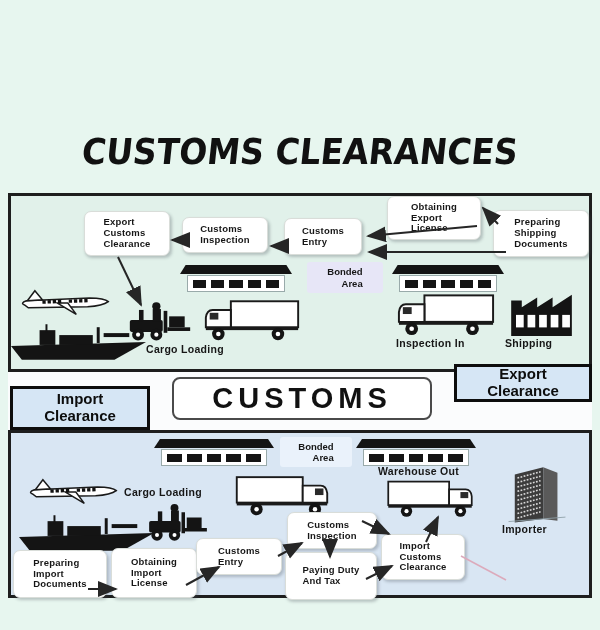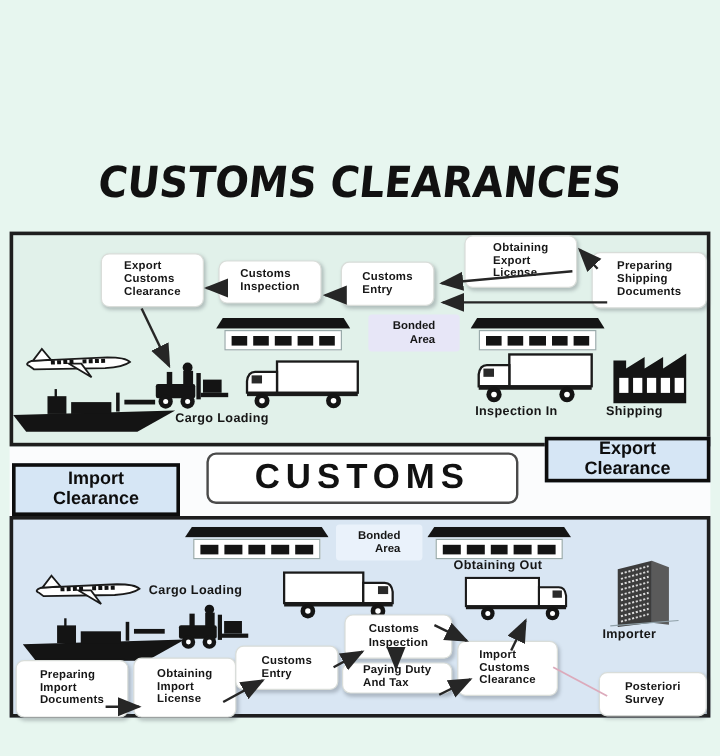--- a/index.html
+++ b/index.html
@@ -177,21 +177,21 @@
   <div class="abs warehouse" style="left:356px;top:439px;width:120px;">
     <div class="wh-roof"></div>
       <div class="wh-wall">
         <span class="wh-win"></span>
         <span class="wh-win"></span>
         <span class="wh-win"></span>
         <span class="wh-win"></span>
         <span class="wh-win"></span>
       </div>
   </div>
-  <div class="abs cap" style="left:378px;top:465px;width:104px;">Obtaining Out</div>
+  <div class="abs cap" style="left:378px;top:465px;width:104px;">Warehouse Out</div>
 
   <div class="abs" style="left:24px;top:477px;width:98px;height:32px;">
     <svg viewBox="0 0 100 34" width="98" height="32">
       <path d="M7 18 Q2 16 9 13.5 L76 10.5 Q92 10.5 96 14.5 Q90 19 74 20 L11 21 Z" fill="#fff" stroke="#1a1a1a" stroke-width="1.6"></path>
       <path d="M10 13.5 L18 3 L26 12.5 Z" fill="#fff" stroke="#1a1a1a" stroke-width="1.6"></path>
       <path d="M42 16 L62 28 L53 16 Z" fill="#fff" stroke="#1a1a1a" stroke-width="1.6"></path>
       <line x1="26" y1="15" x2="48" y2="14.2" stroke="#111" stroke-width="3.6" stroke-dasharray="3.5 2"></line>
       <line x1="54" y1="14" x2="76" y2="13.4" stroke="#111" stroke-width="3.6" stroke-dasharray="3.5 2"></line>
     </svg>
   </div>
@@ -269,27 +269,25 @@
   <div class="abs fbox" style="left:13px;top:550px;width:94px;height:48px;">Preparing
 Import
 Documents</div>
   <div class="abs fbox" style="left:111px;top:548px;width:86px;height:50px;">Obtaining
 Import
 License</div>
   <div class="abs fbox" style="left:196px;top:538px;width:86px;height:37px;">Customs
 Entry</div>
   <div class="abs fbox" style="left:287px;top:512px;width:90px;height:37px;">Customs
 Inspection</div>
-  <div class="abs fbox" style="left:285px;top:552px;width:92px;height:26px;">Paying Duty
+  <div class="abs fbox" style="left:285px;top:552px;width:92px;height:48px;">Paying Duty
 And Tax</div>
   <div class="abs fbox" style="left:381px;top:534px;width:84px;height:46px;">Import
 Customs
 Clearance</div>
-  <div class="abs fbox" style="left:499px;top:560px;width:90px;height:37px;">Posteriori
-Survey</div>
 
   <svg class="abs" style="left:0;top:0;pointer-events:none;" width="600" height="630">
     <defs>
       <marker id="ah" markerWidth="10" markerHeight="9" refX="9" refY="4" orient="auto">
         <path d="M0,0 L10,4 L0,8 Z" fill="#262626"></path>
       </marker>
     </defs>
     <g stroke="#262626" stroke-width="2" fill="none">
 
       <line x1="498" y1="224" x2="483" y2="208" marker-end="url(#ah)"></line>

